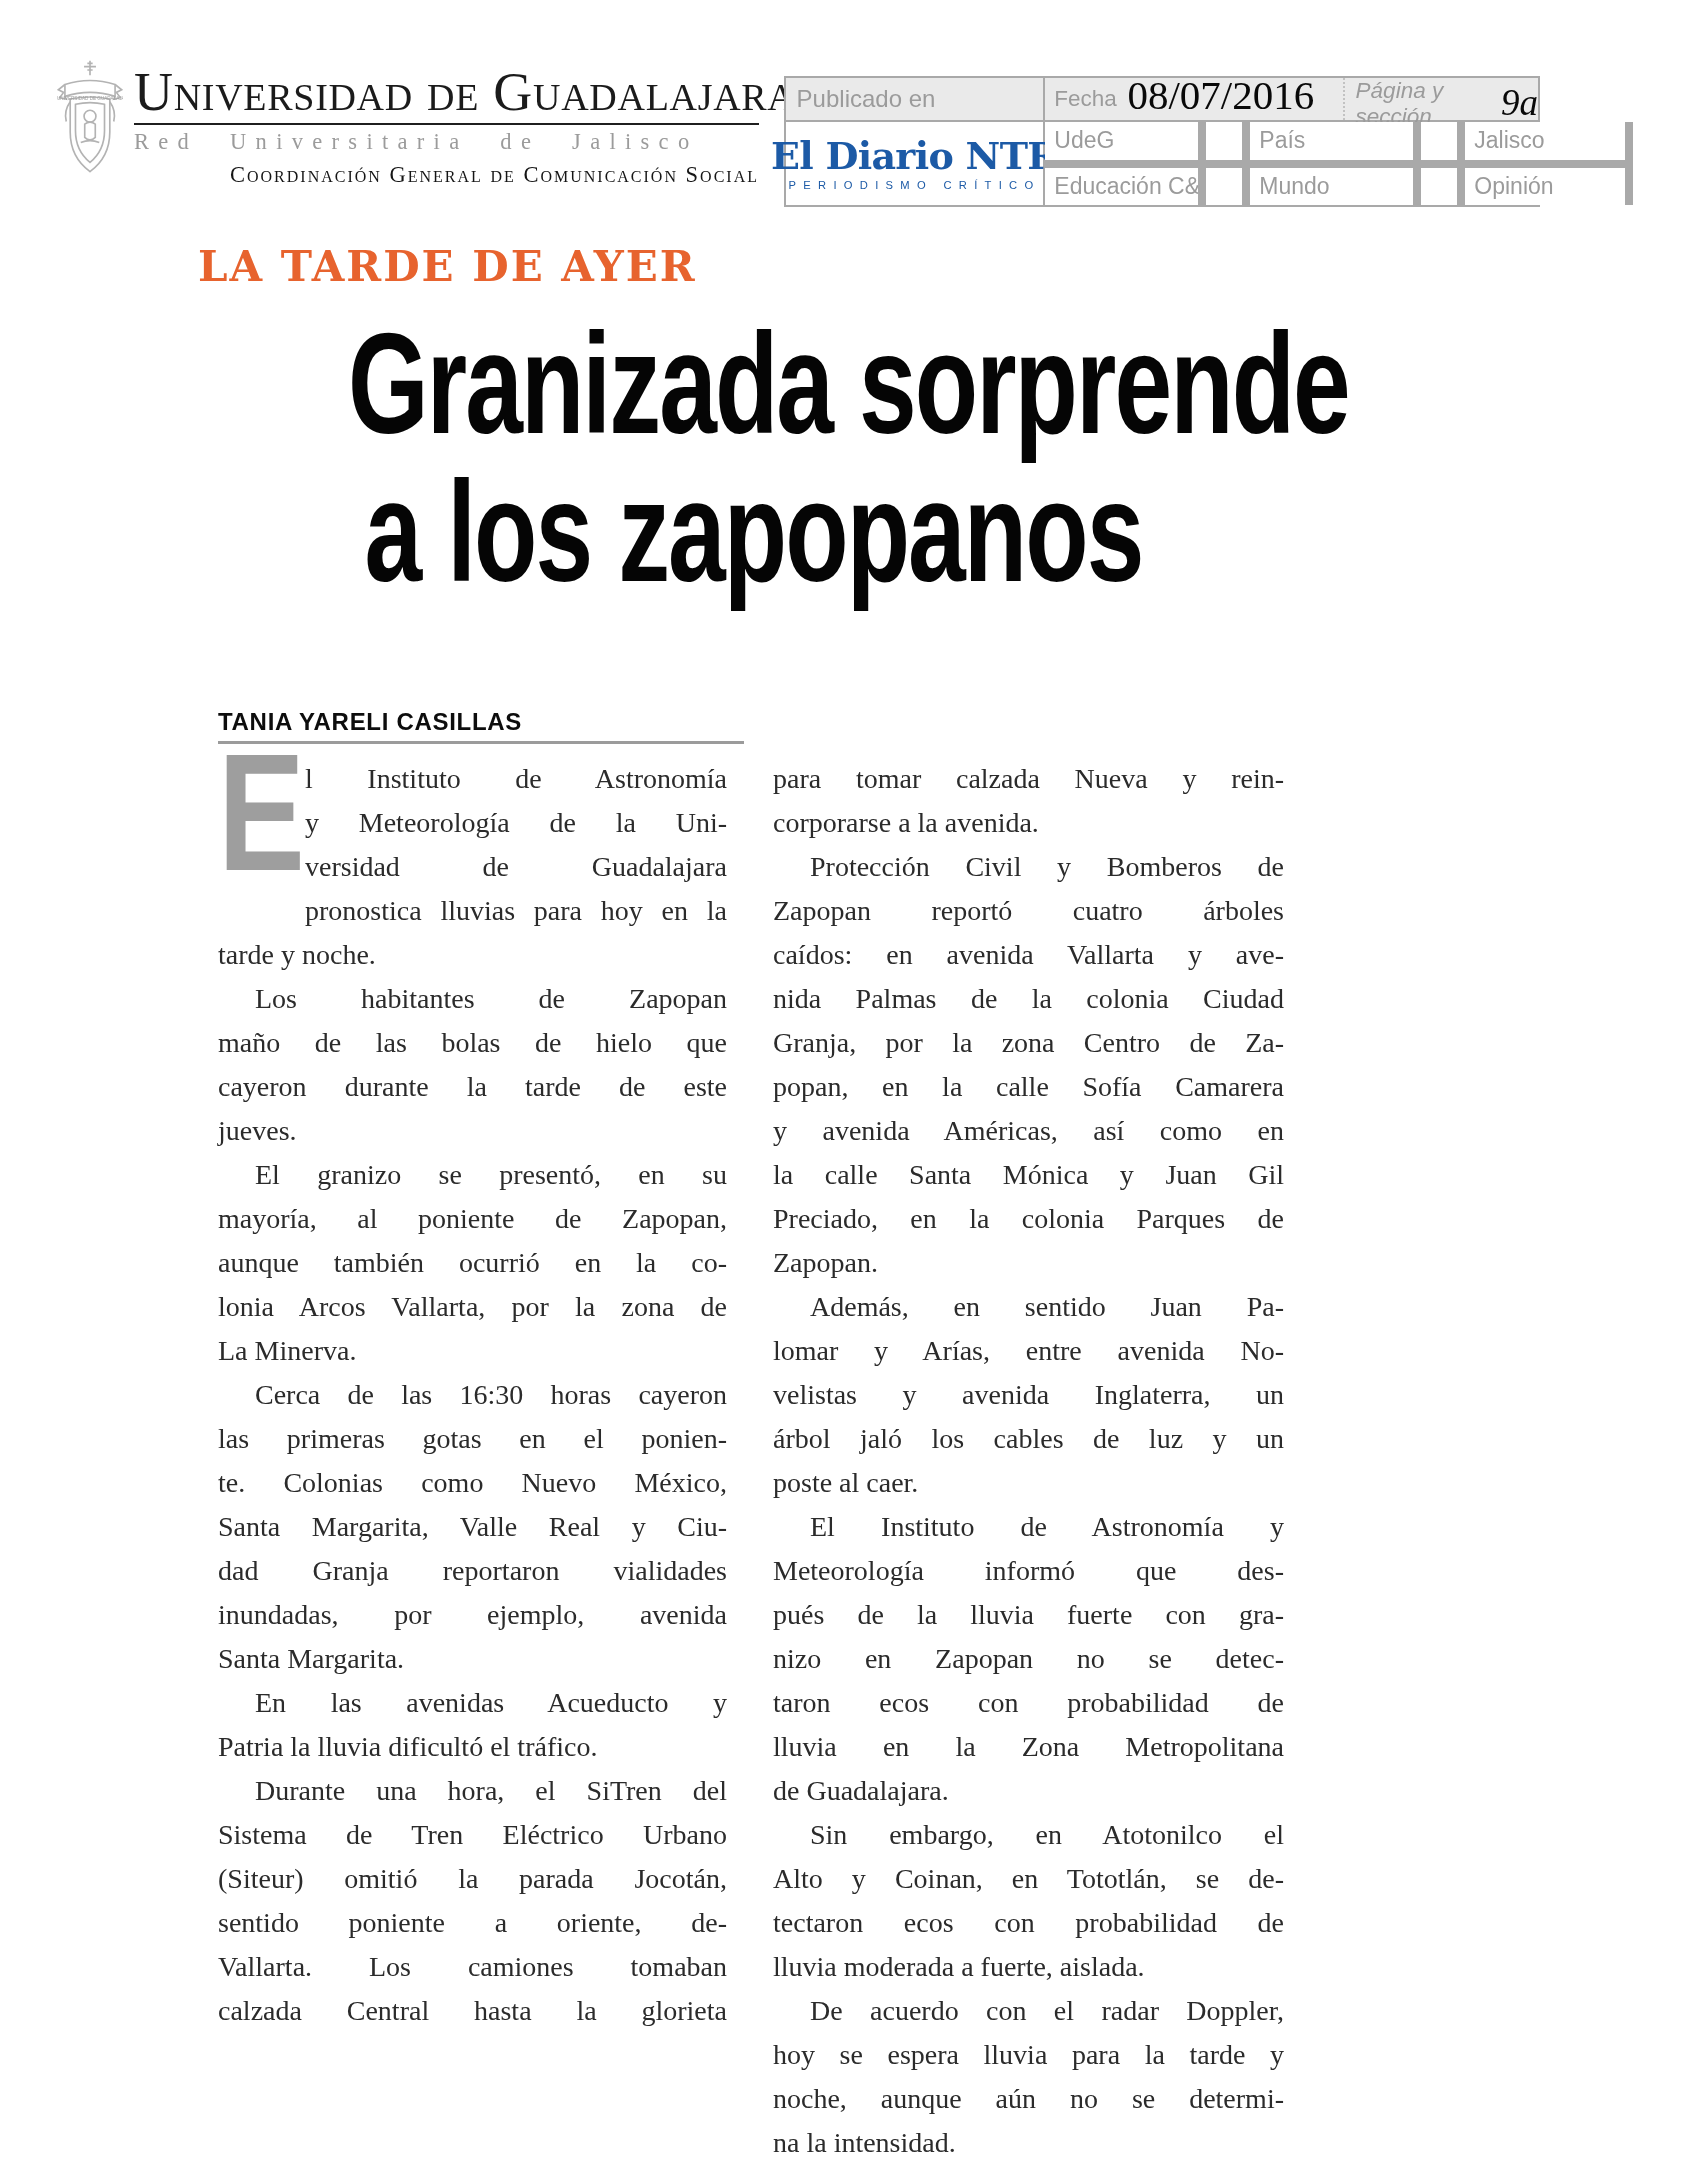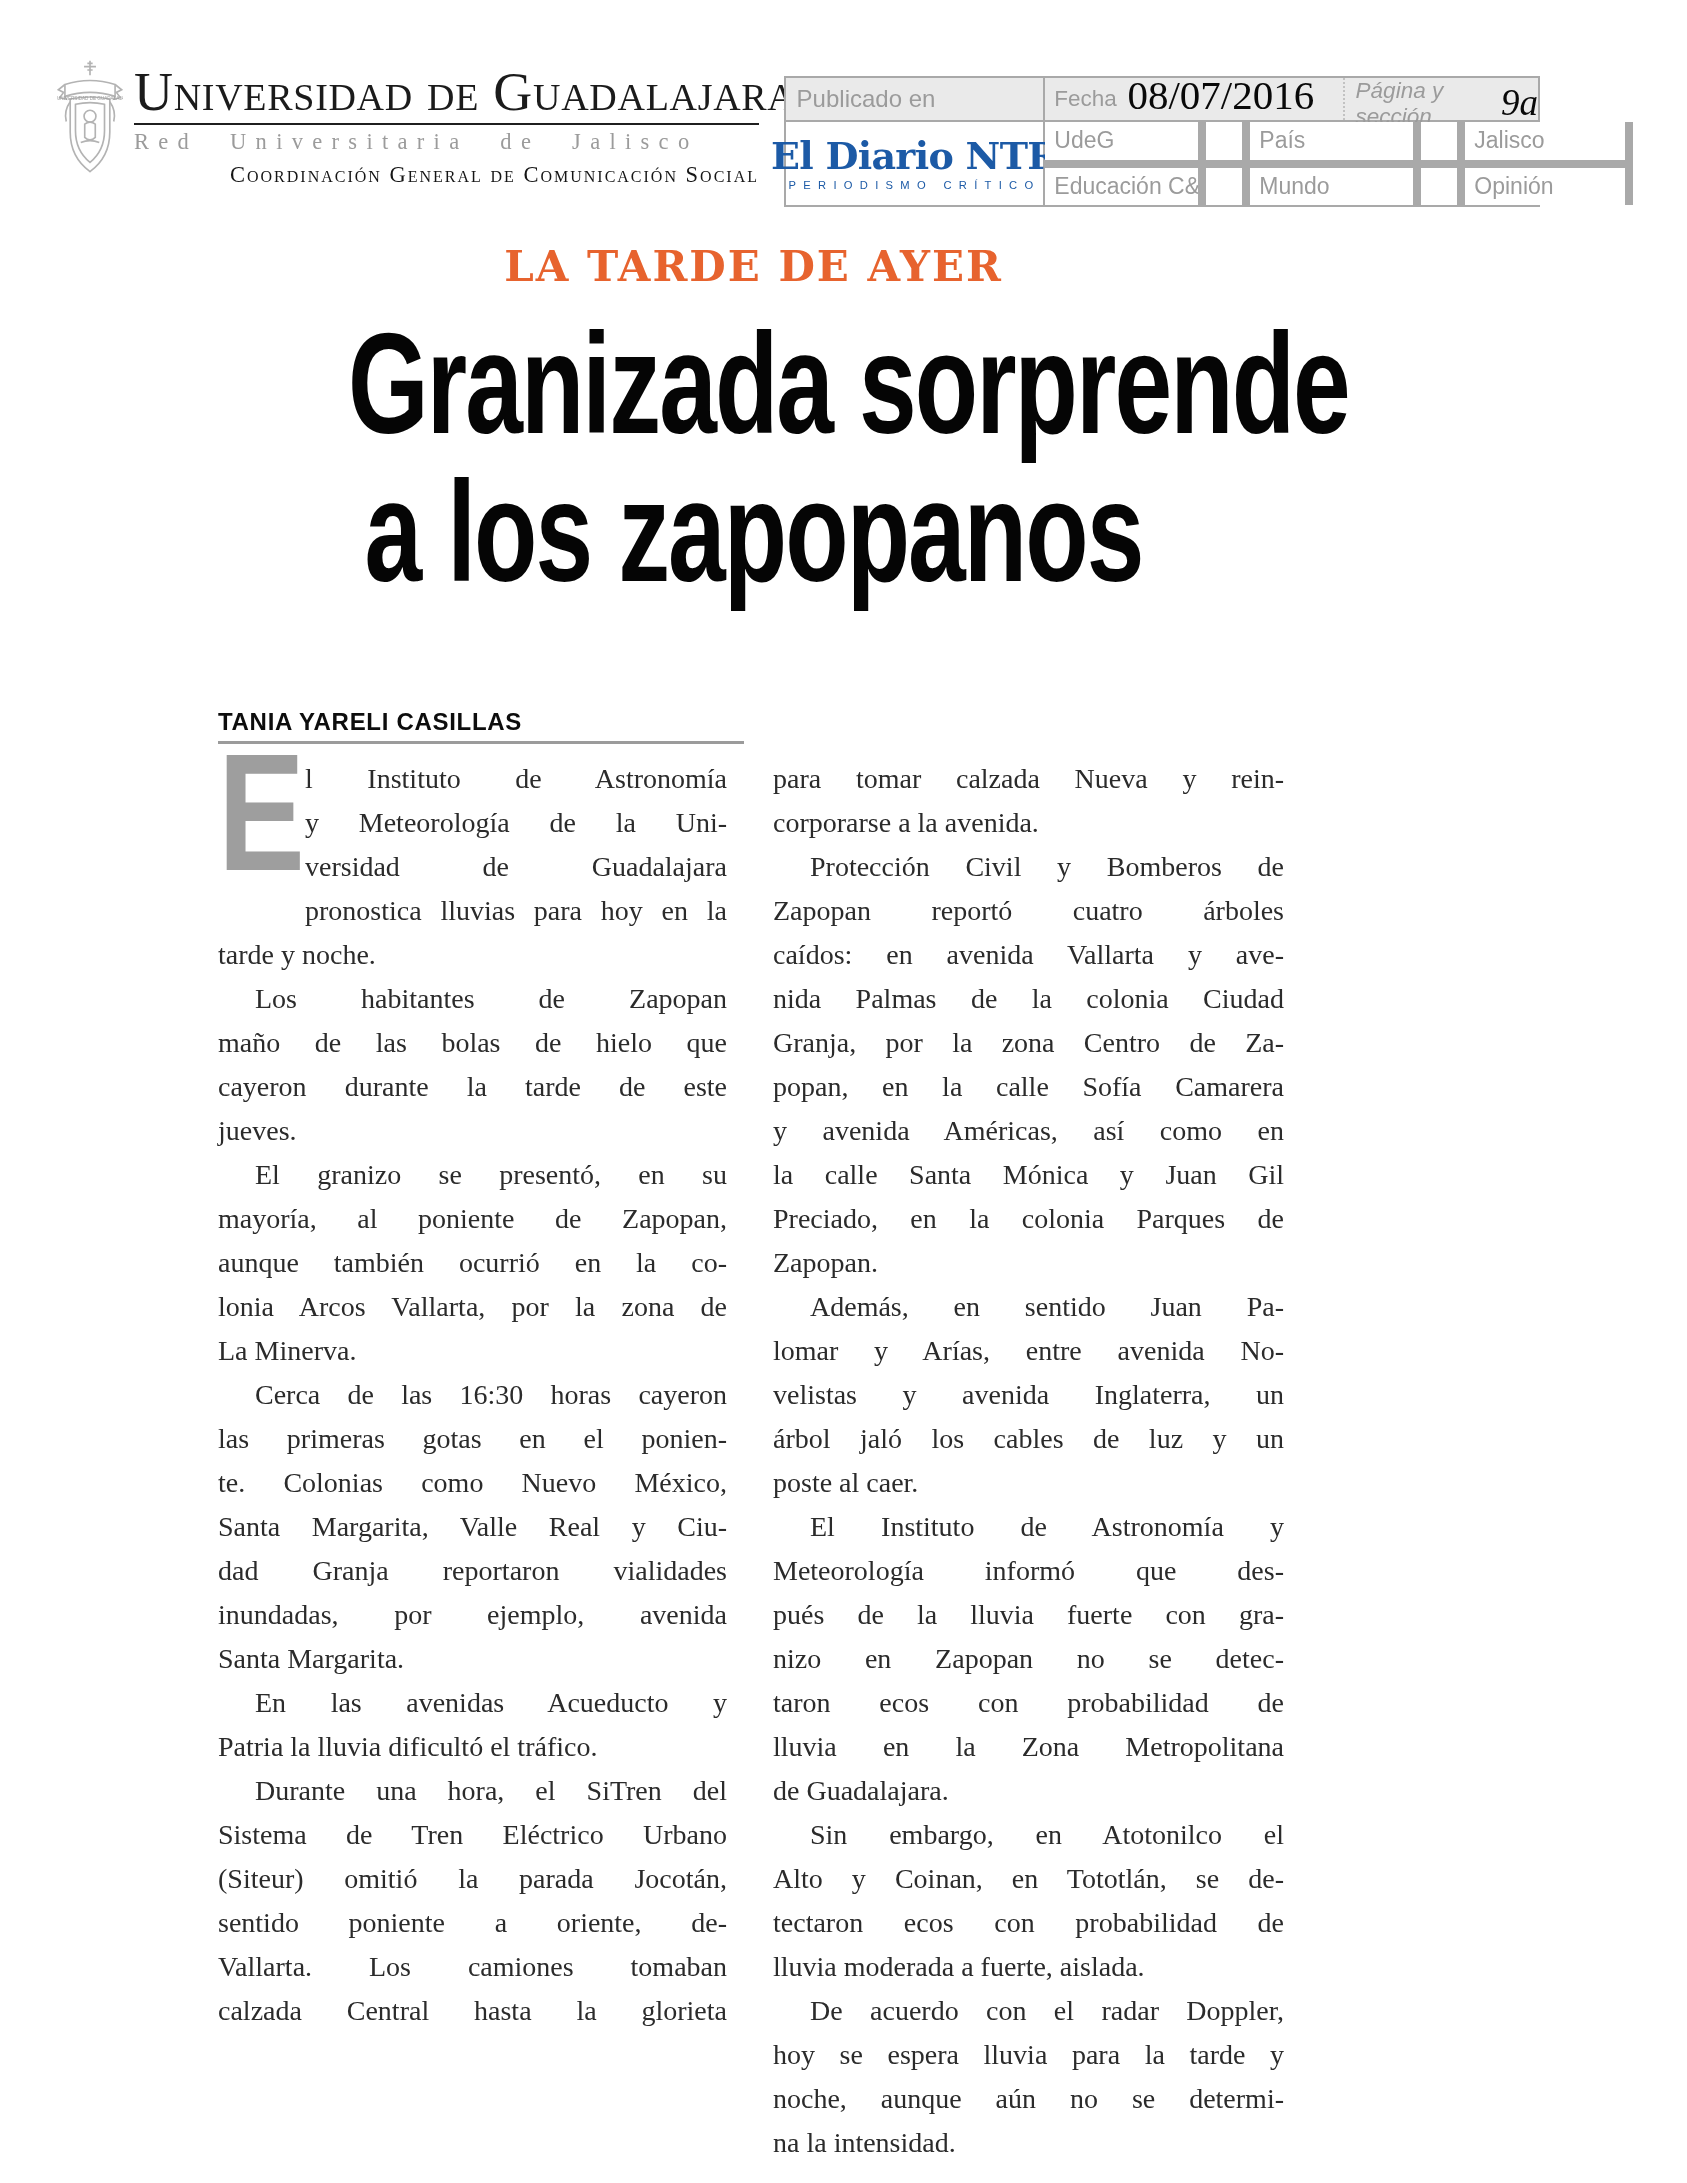--- a/index.html
+++ b/index.html
@@ -84,21 +84,20 @@
     gap:8px;background:var(--border-gray);
   }
   .pt-cell{
     background:#fff;color:var(--label-gray);font-size:23px;
     display:flex;align-items:center;padding-left:9.3px;box-sizing:border-box;white-space:nowrap;overflow:hidden;
   }
   .pt-box{background:#fff;}
   
   #kicker{
     position:absolute;left:198px;top:242px;width:1111px;
-    text-align:center;
     font-family:"DejaVu Serif",serif;font-weight:700;
     font-size:42px;letter-spacing:2px;
     color:var(--accent-orange);white-space:nowrap;
   }
   #headline{position:absolute;left:198px;top:310px;width:1111px;text-align:center;}
   .headline-line{
     font-family:"Liberation Sans",sans-serif;font-weight:700;
     font-size:142px;line-height:148px;letter-spacing:-2.6px;
     color:#050505;white-space:nowrap;
     transform:scaleX(.73);transform-origin:50% 50%;

